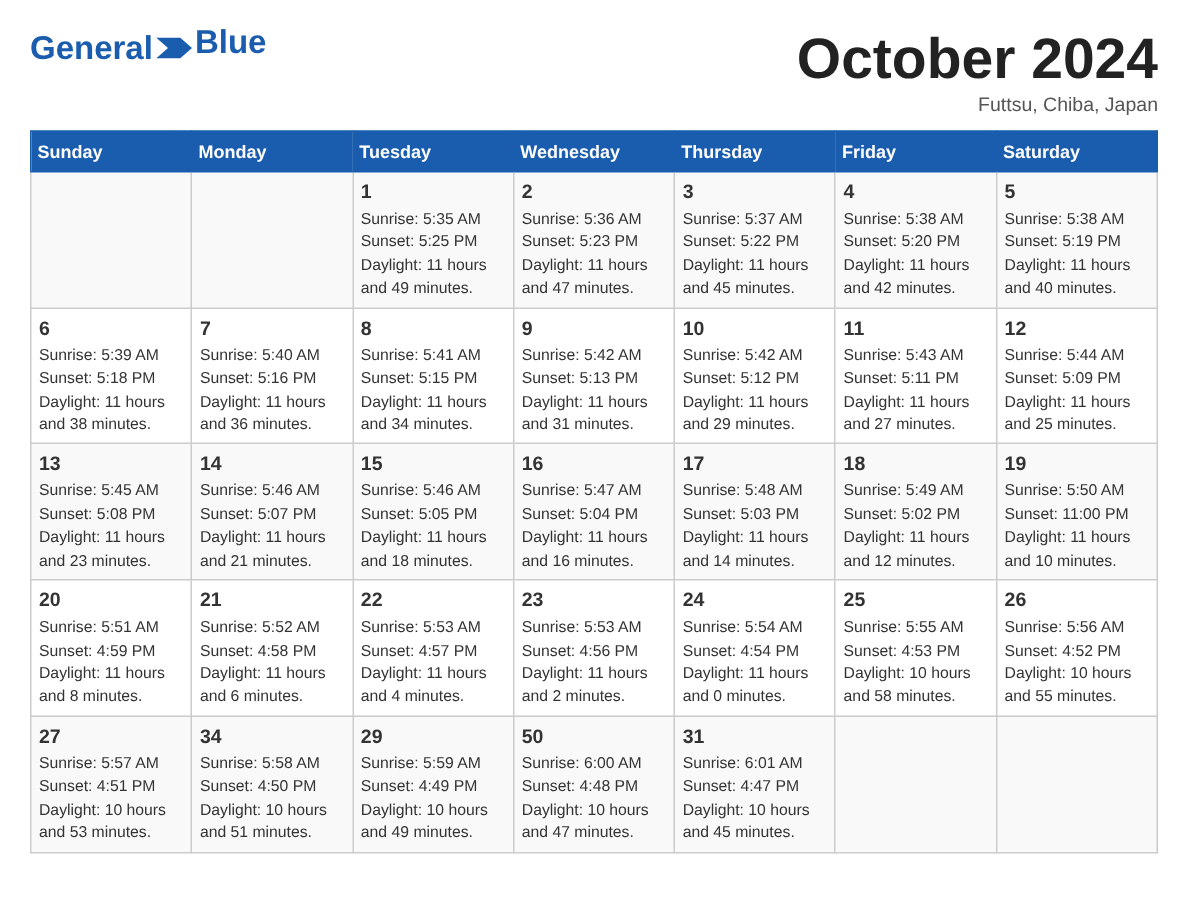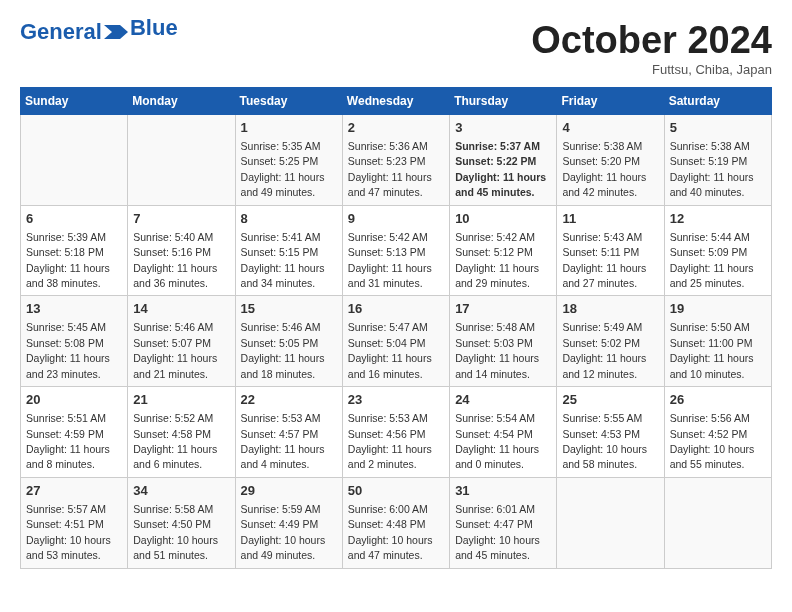--- a/index.html
+++ b/index.html
@@ -127,21 +127,21 @@
   <tbody id="calendar-body">
   <tr>
         <td></td>
         <td></td>
         <td><span class="day-number">1</span><span class="day-info" style="white-space: pre-line;">Sunrise: 5:35 AM
 Sunset: 5:25 PM
 Daylight: 11 hours and 49 minutes.</span></td>
         <td><span class="day-number">2</span><span class="day-info" style="white-space: pre-line;">Sunrise: 5:36 AM
 Sunset: 5:23 PM
 Daylight: 11 hours and 47 minutes.</span></td>
-        <td><span class="day-number">3</span><span class="day-info" style="white-space: pre-line; font-weight: bold;">Sunrise: 5:37 AM
+        <td><span class="day-number">3</span><span class="day-info" style="white-space: pre-line;">Sunrise: 5:37 AM
 Sunset: 5:22 PM
 Daylight: 11 hours and 45 minutes.</span></td>
         <td><span class="day-number">4</span><span class="day-info" style="white-space: pre-line;">Sunrise: 5:38 AM
 Sunset: 5:20 PM
 Daylight: 11 hours and 42 minutes.</span></td>
         <td><span class="day-number">5</span><span class="day-info" style="white-space: pre-line;">Sunrise: 5:38 AM
 Sunset: 5:19 PM
 Daylight: 11 hours and 40 minutes.</span></td>
       </tr>
       <tr>

